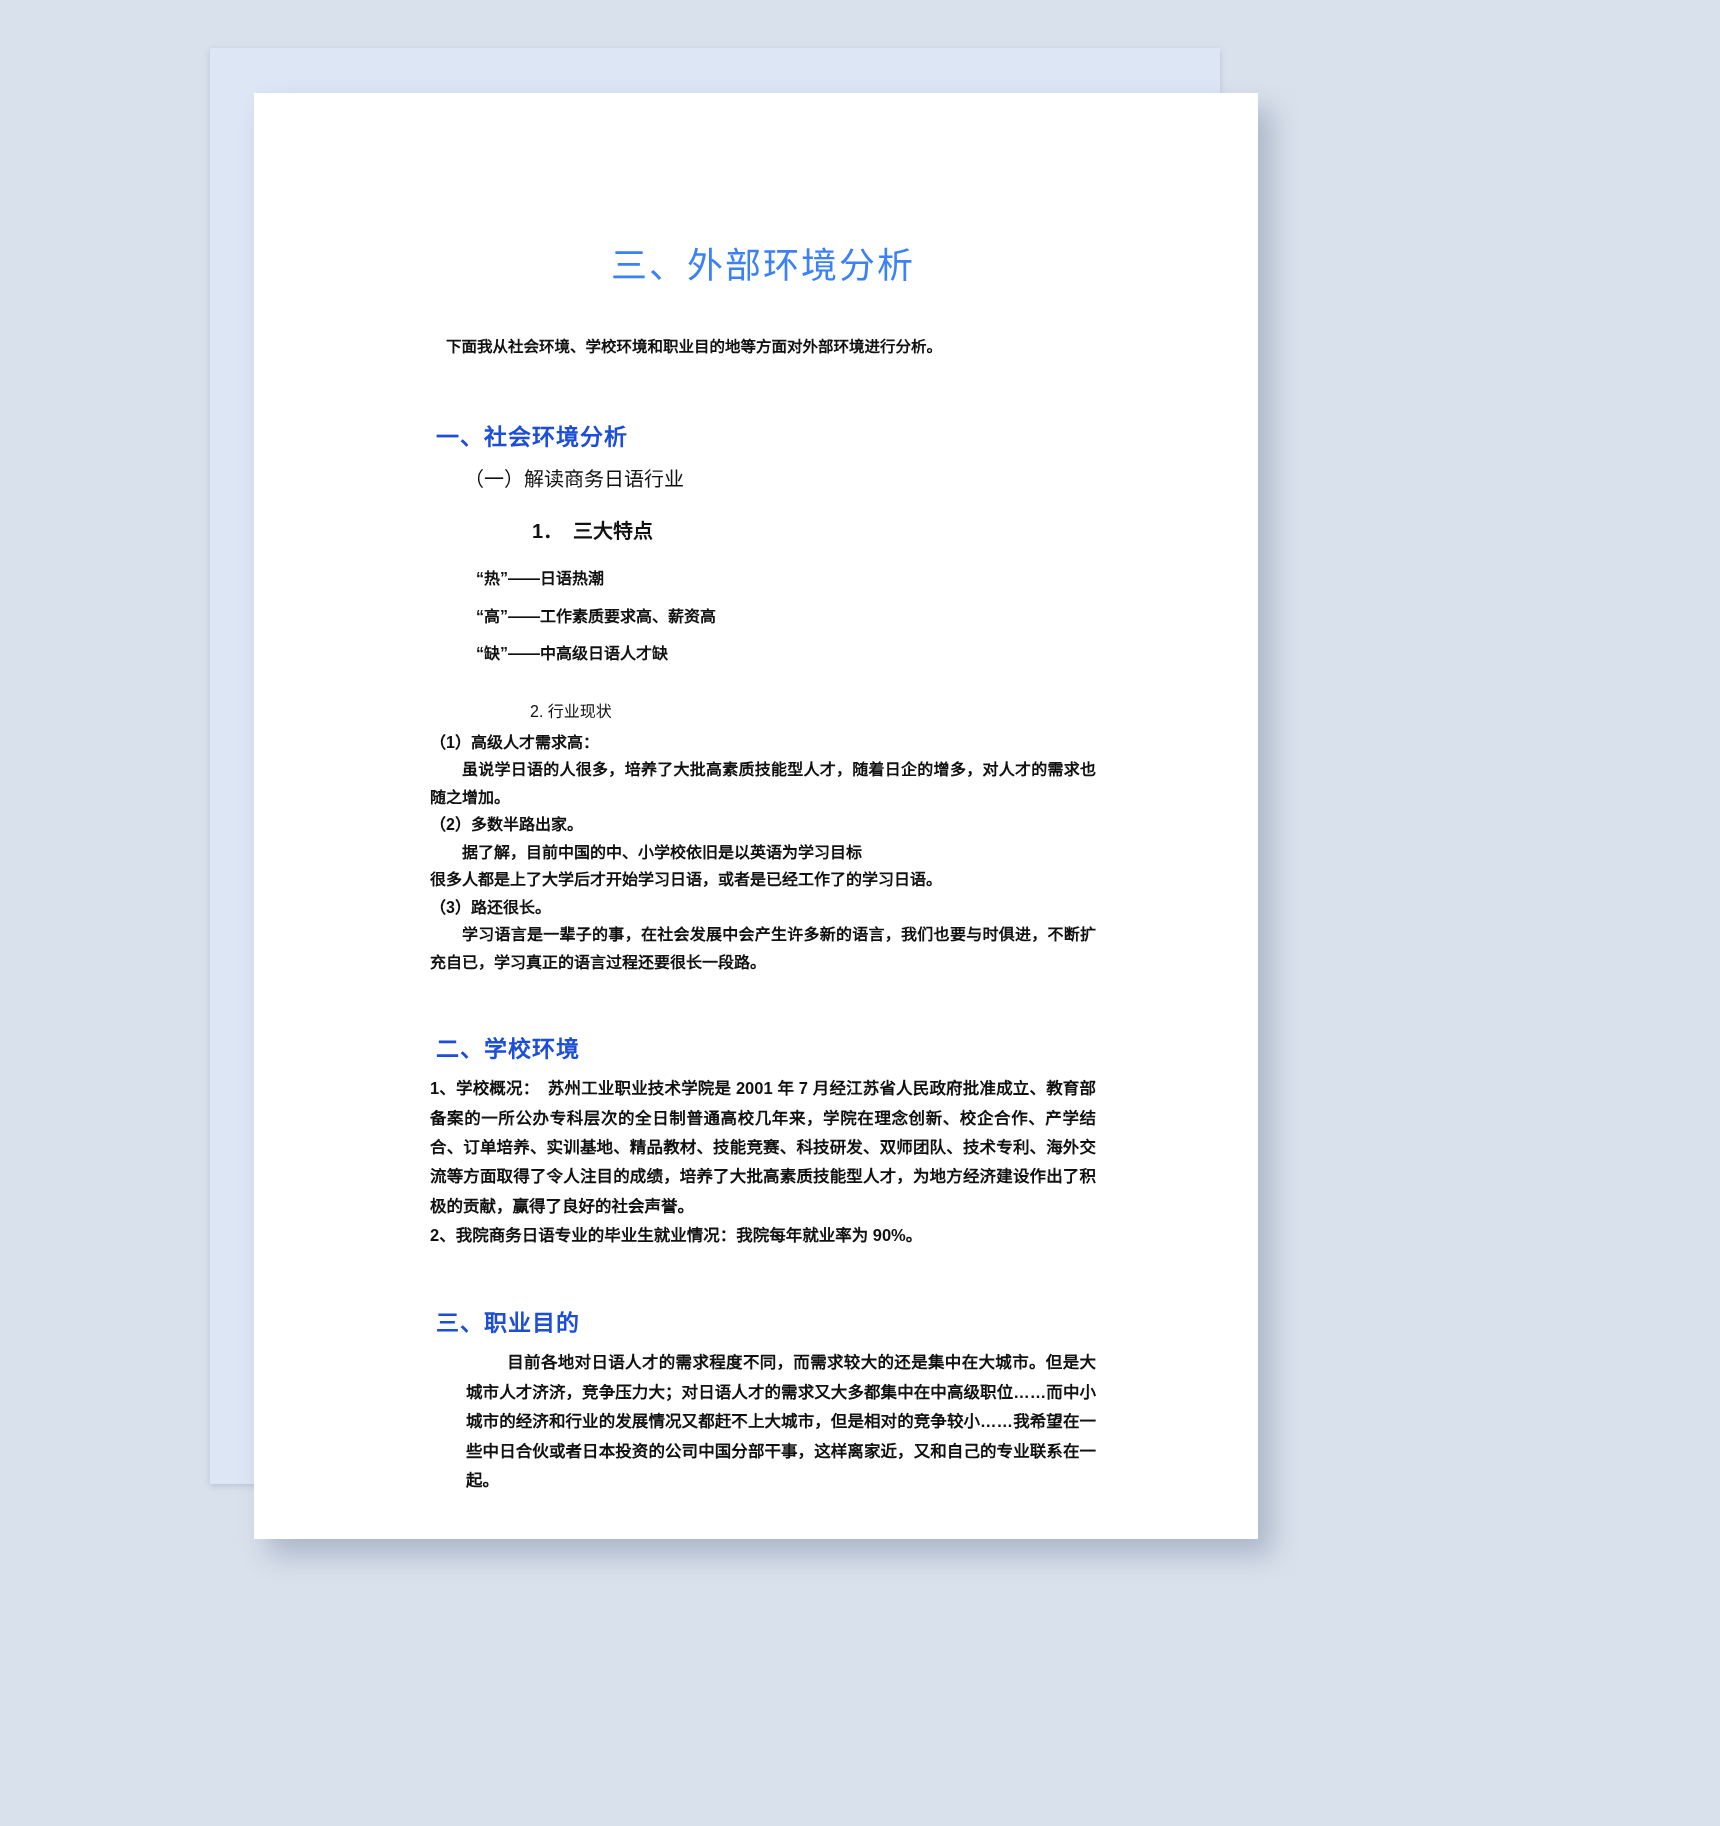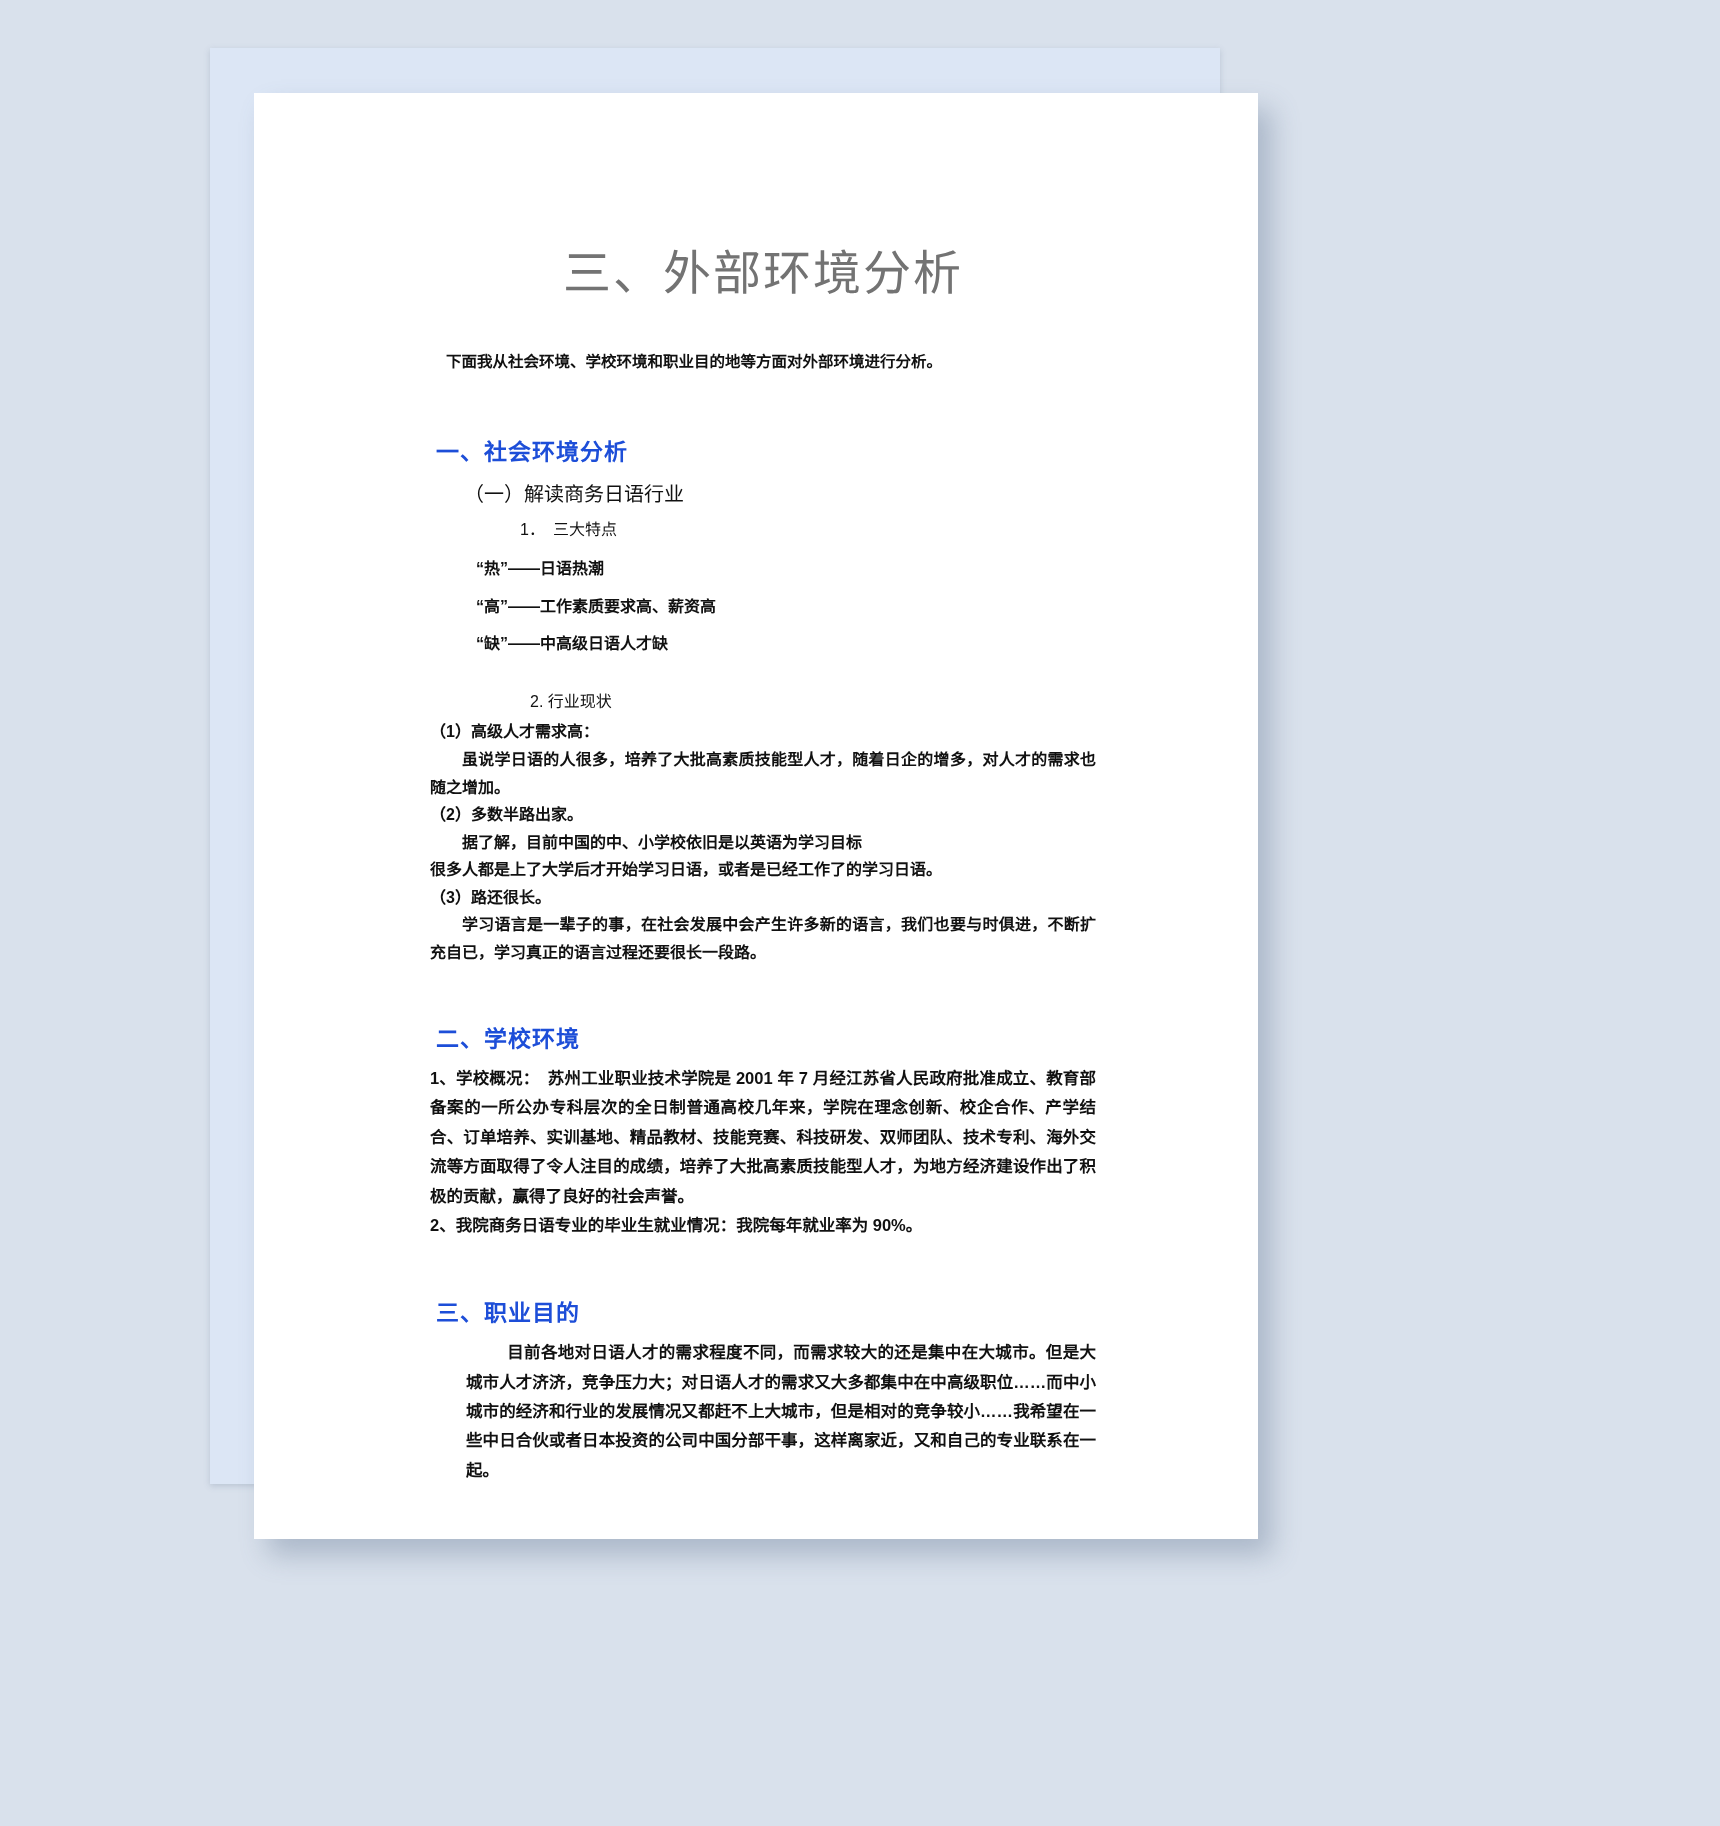--- a/index.html
+++ b/index.html
@@ -46,27 +46,27 @@
   .page-body {
     position: absolute;
     left: 176px;
     top: 150px;
     width: 666px;
     color: #111111;
   }
 
   .doc-title {
     font-family: "DejaVu Serif", "Liberation Serif", serif;
-    font-size: 48px;
+    font-size: 36px;
     line-height: 1.25;
     font-weight: 400;
     text-align: center;
     letter-spacing: 2px;
     margin: 0 0 46px 0;
-    color: #737373;
+    color: #3b82f6;
   }
 
   .intro {
     font-size: 15.5px;
     line-height: 1.7;
     margin: 0 0 58px 16px;
     font-weight: 600;
   }
 
   .h2 {
@@ -82,25 +82,25 @@
 
   .lvl1 {
     font-size: 20px;
     line-height: 1.75;
     margin: 0;
     padding-left: 34px;
     font-weight: 500;
   }
 
   .lvl2 {
-    font-size: 16px;
+    font-size: 20px;
     line-height: 1.8;
-    margin: 4px;
+    margin: 16px;
     padding-left: 86px;
-    font-weight: 400;
+    font-weight: 700;
   }
 
   .kv {
     font-size: 16px;
     line-height: 1.72;
     margin: 10px;
     padding-left: 36px;
     font-weight: 700;
   }
 

